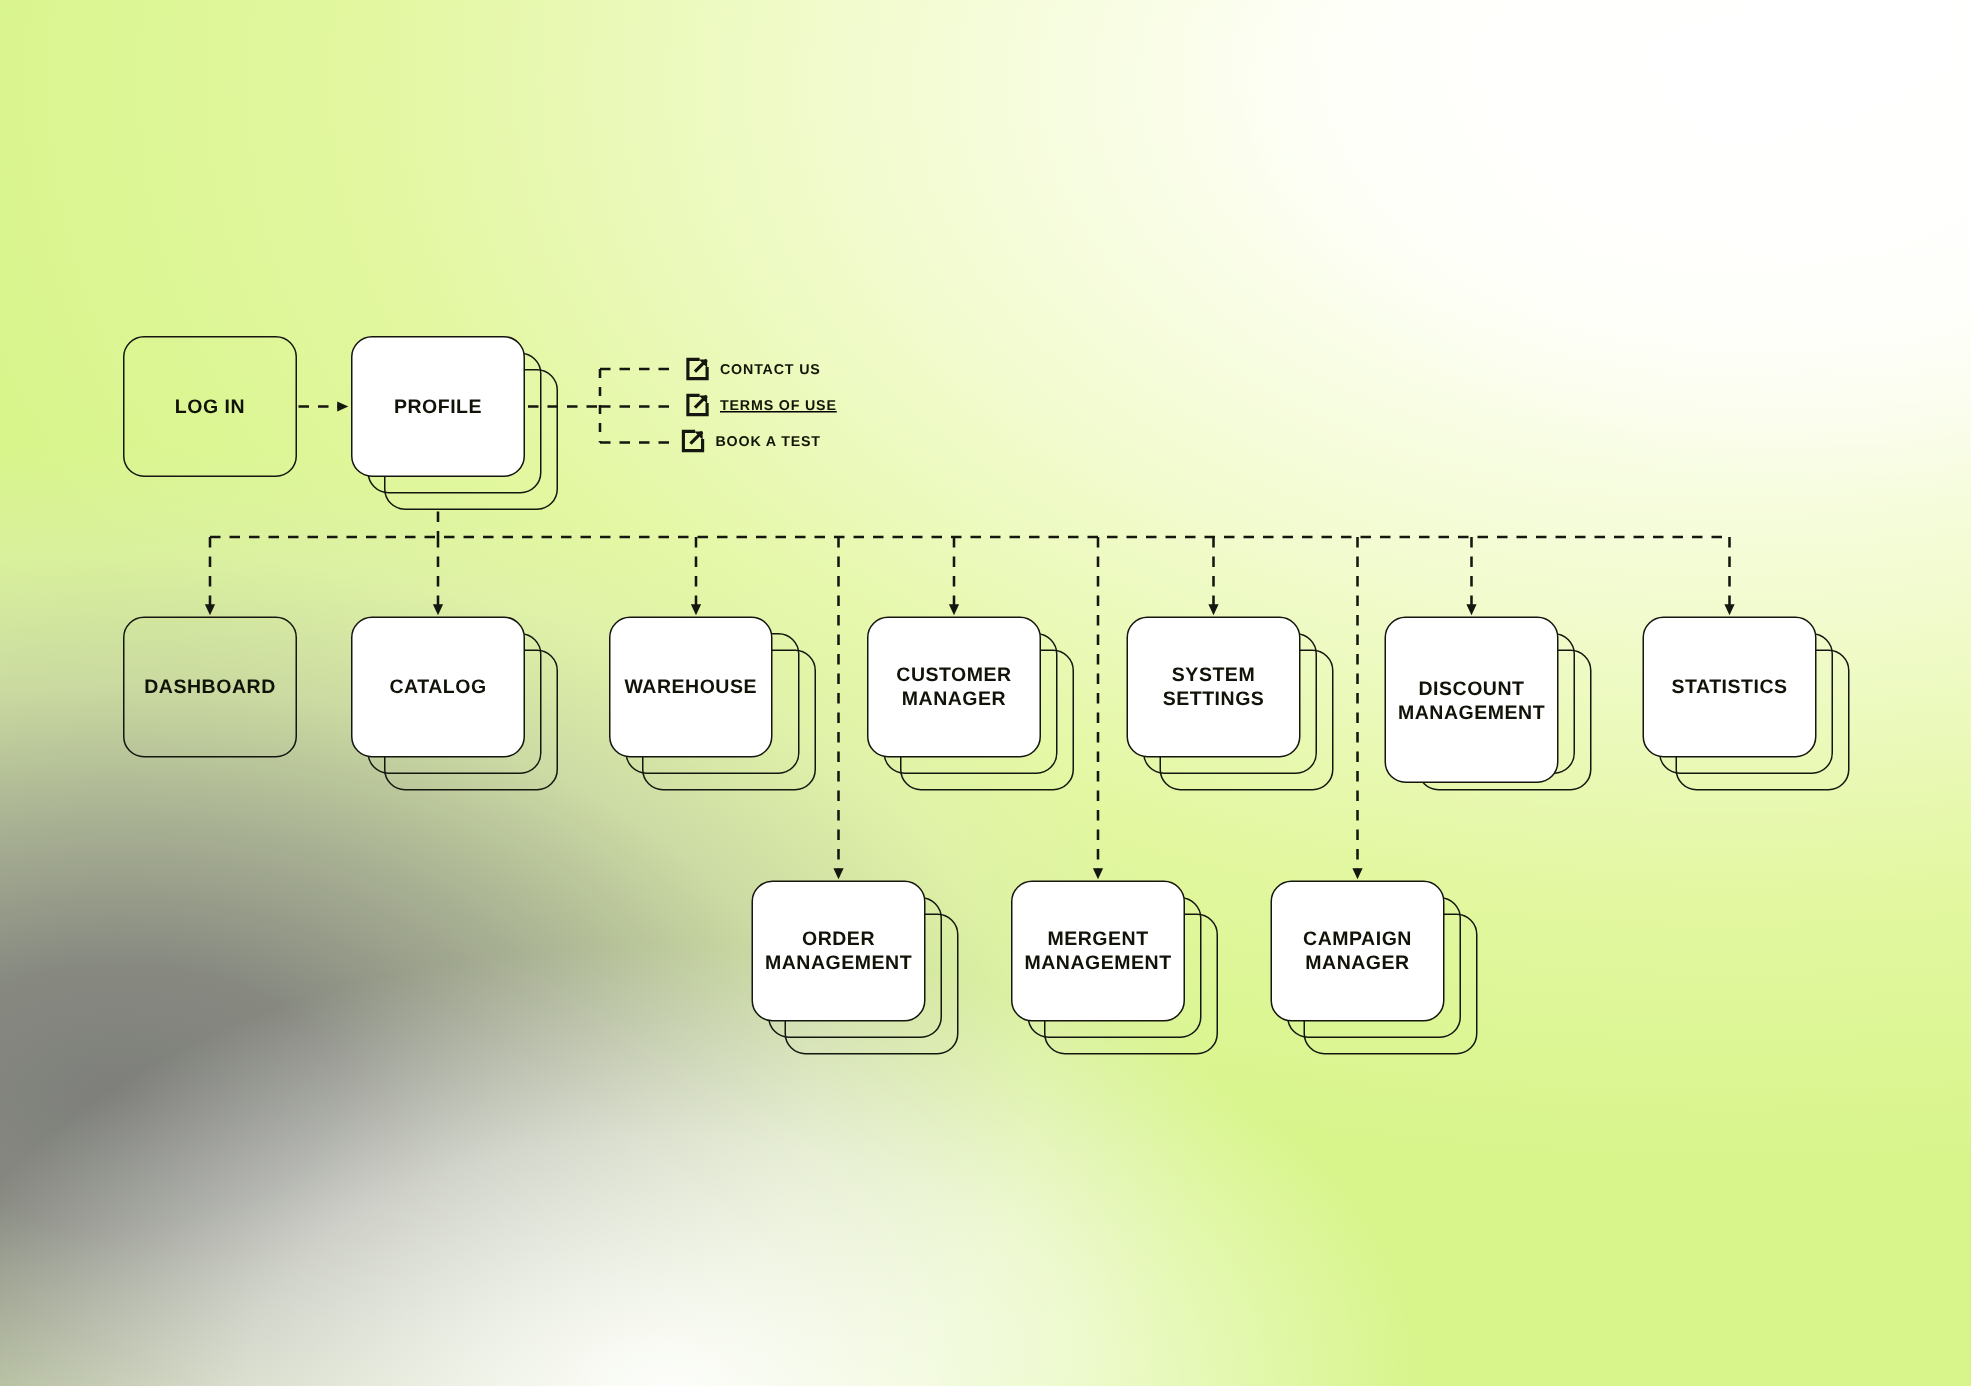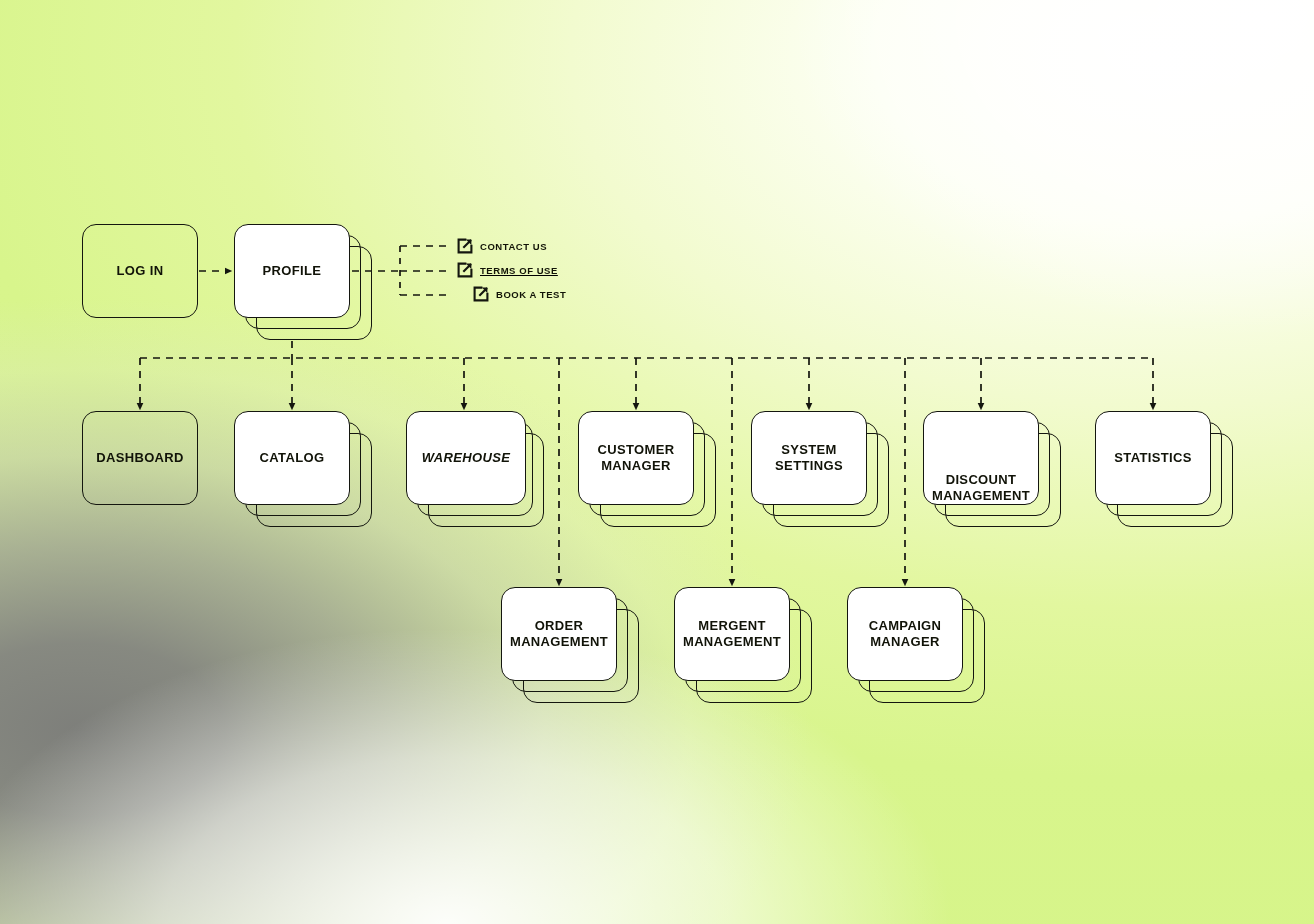--- a/index.html
+++ b/index.html
@@ -132,42 +132,42 @@
       <div class="node" style="left: 234px; top: 411px; width: 116px; height: 94px;">
         <div class="shadowcard" style="left: 22px; top: 22px; width: 116px; height: 94px;"></div>
         <div class="shadowcard" style="left: 11px; top: 11px; width: 116px; height: 94px;"></div>
         <div class="card" style="width: 116px; height: 94px;">
           <span class="cap">CATALOG</span>
         </div>
       </div>
       <div class="node" style="left: 406px; top: 411px; width: 116px; height: 94px;">
         <div class="shadowcard" style="left: 22px; top: 22px; width: 116px; height: 94px;"></div>
         <div class="shadowcard" style="left: 11px; top: 11px; width: 116px; height: 94px;"></div>
-        <div class="card" style="width: 120px; height: 94px; font-style: italic;">
+        <div class="card" style="width: 109px; height: 94px;">
           <span class="cap">WAREHOUSE</span>
         </div>
       </div>
       <div class="node" style="left: 578px; top: 411px; width: 116px; height: 94px;">
         <div class="shadowcard" style="left: 22px; top: 22px; width: 116px; height: 94px;"></div>
         <div class="shadowcard" style="left: 11px; top: 11px; width: 116px; height: 94px;"></div>
         <div class="card" style="width: 116px; height: 94px;">
           <span class="cap">CUSTOMER MANAGER</span>
         </div>
       </div>
       <div class="node" style="left: 751px; top: 411px; width: 116px; height: 94px;">
         <div class="shadowcard" style="left: 22px; top: 22px; width: 116px; height: 94px;"></div>
         <div class="shadowcard" style="left: 11px; top: 11px; width: 116px; height: 94px;"></div>
         <div class="card" style="width: 116px; height: 94px;">
           <span class="cap">SYSTEM SETTINGS</span>
         </div>
       </div>
       <div class="node" style="left: 923px; top: 411px; width: 116px; height: 94px;">
         <div class="shadowcard" style="left: 22px; top: 22px; width: 116px; height: 94px;"></div>
         <div class="shadowcard" style="left: 11px; top: 11px; width: 116px; height: 94px;"></div>
-        <div class="card" style="width: 116px; height: 94px; align-items: flex-end;">
+        <div class="card" style="width: 116px; height: 111px;">
           <span class="cap">DISCOUNT MANAGEMENT</span>
         </div>
       </div>
       <div class="node" style="left: 1095px; top: 411px; width: 116px; height: 88px;">
         <div class="shadowcard" style="left: 22px; top: 22px; width: 116px; height: 94px;"></div>
         <div class="shadowcard" style="left: 11px; top: 11px; width: 116px; height: 94px;"></div>
         <div class="card" style="width: 116px; height: 94px;">
           <span class="cap">STATISTICS</span>
         </div>
       </div>
@@ -204,21 +204,21 @@
         <span class="lbl">CONTACT US</span>
       </div>
       <div class="linkrow" style="left: 457px; top: 262px; text-decoration: underline;">
         <svg class="ext-icon" viewBox="0 0 16 16">
           <path d="M9.4 1.6 H1.6 V14.4 H14.4 V6.7" fill="none" stroke="#14160f" stroke-width="2.1"></path>
           <path d="M6.3 9.7 L14.1 1.9" fill="none" stroke="#14160f" stroke-width="2.1"></path>
           <path d="M8.9 1.6 H14.4 V7.1 Z" fill="#14160f"></path>
         </svg>
         <span class="lbl">TERMS OF USE</span>
       </div>
-      <div class="linkrow" style="left: 473px; top: 286px;">
+      <div class="linkrow" style="left: 454px; top: 286px;">
         <svg class="ext-icon" viewBox="0 0 16 16">
           <path d="M9.4 1.6 H1.6 V14.4 H14.4 V6.7" fill="none" stroke="#14160f" stroke-width="2.1"></path>
           <path d="M6.3 9.7 L14.1 1.9" fill="none" stroke="#14160f" stroke-width="2.1"></path>
           <path d="M8.9 1.6 H14.4 V7.1 Z" fill="#14160f"></path>
         </svg>
         <span class="lbl">BOOK A TEST</span>
       </div>
     </div>
 
 </div>

